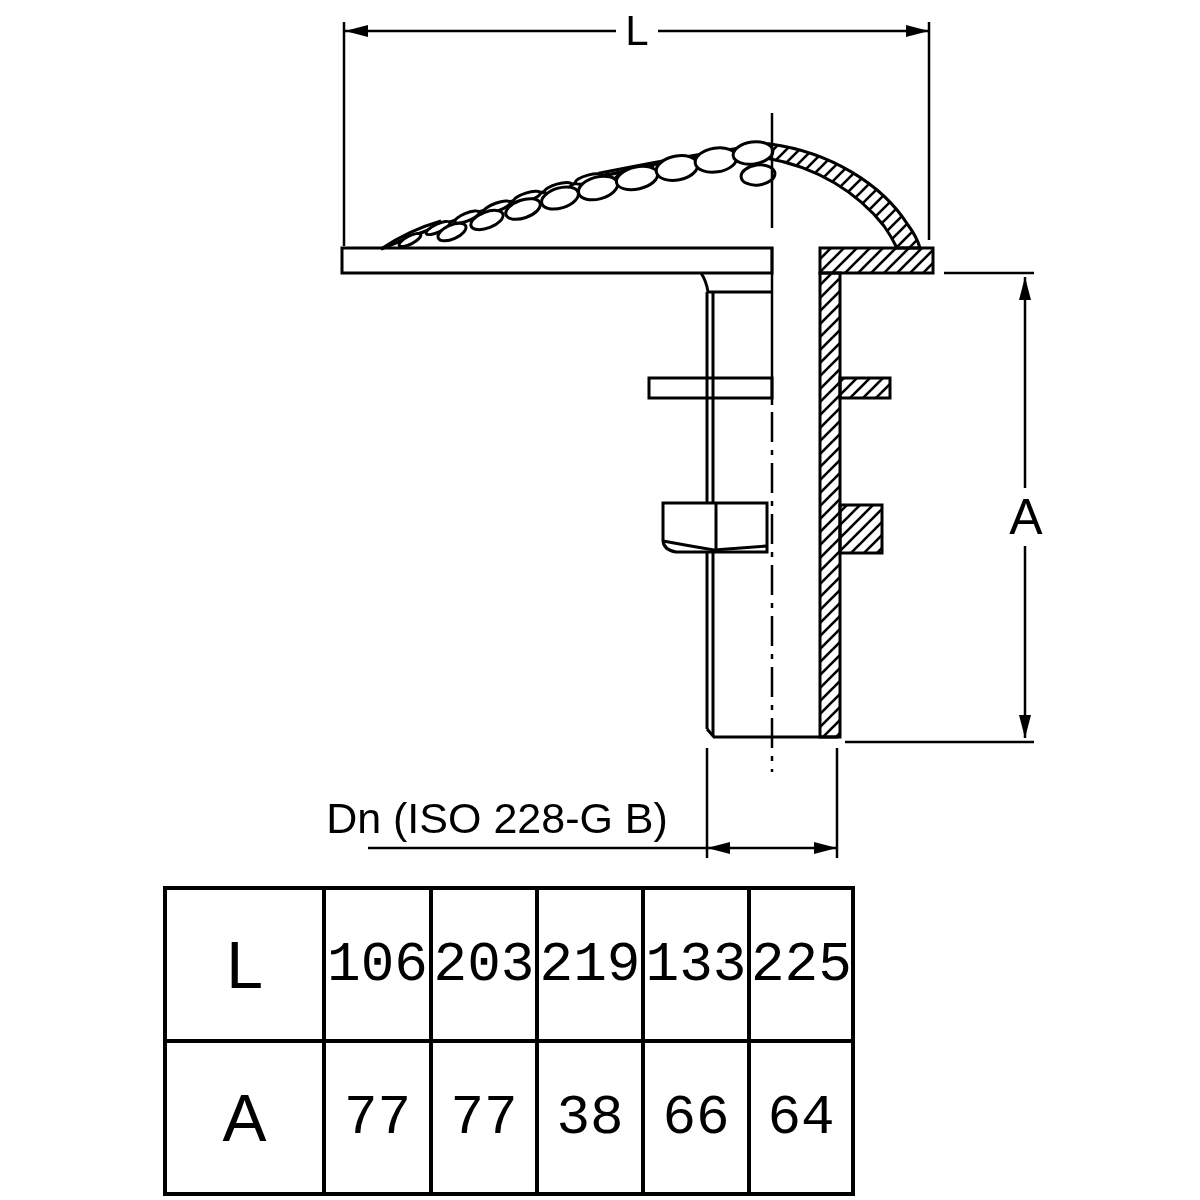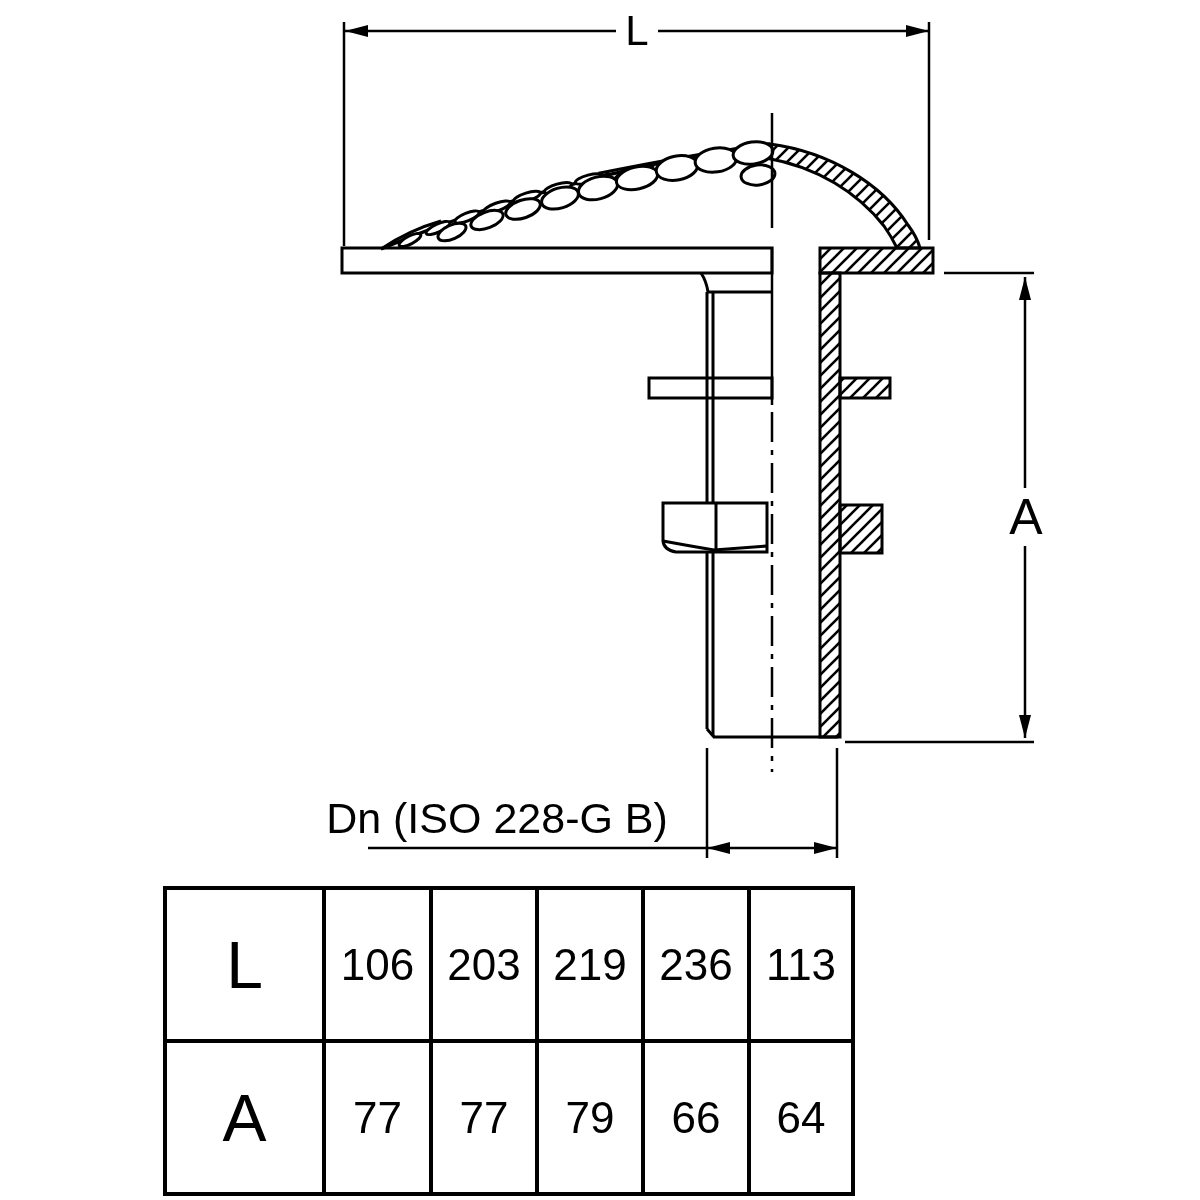--- a/index.html
+++ b/index.html
@@ -10,21 +10,21 @@
   .dim-text{font-size:42px;}
   .dim-text-a{font-size:50px;}
   .dim-text-dn{font-size:43px;}
 
   .spec-table-wrap{position:absolute;left:163px;top:886px;}
   table.spec{border-collapse:collapse;table-layout:fixed;width:688px;height:310px;
              background:#ffffff;}
   table.spec td{border:4px solid #000;text-align:center;vertical-align:middle;
                 color:#000;padding:0;}
   table.spec td.hdr{font-size:66px;}
-  table.spec td.val{font-size:44px;}
+  table.spec td.val{font-size:56px;font-family:Liberation Mono, monospace;}
 </style>
 </head>
 <body>
 
 <div class="canvas">
 
   <svg width="1200" height="880" viewBox="0 0 1200 880">
     <defs>
       <pattern id="hatch" patternUnits="userSpaceOnUse" width="13" height="13">
         <path d="M0,13 L13,0" stroke="#000" stroke-width="2.6" fill="none"></path>
@@ -138,28 +138,28 @@
         <col style="width:106px">
           <col style="width:106px">
           <col style="width:104px">
       </colgroup>
       <tbody>
         <tr>
           <td class="hdr">L</td>
           <td class="val">106</td>
           <td class="val">203</td>
           <td class="val">219</td>
-          <td class="val">236</td>
-          <td class="val">113</td>
+          <td class="val">133</td>
+          <td class="val">225</td>
         </tr>
         <tr>
           <td class="hdr">A</td>
           <td class="val">77</td>
           <td class="val">77</td>
-          <td class="val">79</td>
+          <td class="val">38</td>
           <td class="val">66</td>
           <td class="val">64</td>
         </tr>
       </tbody>
     </table>
   </div>
 
 </div>
 
 </body></html>

